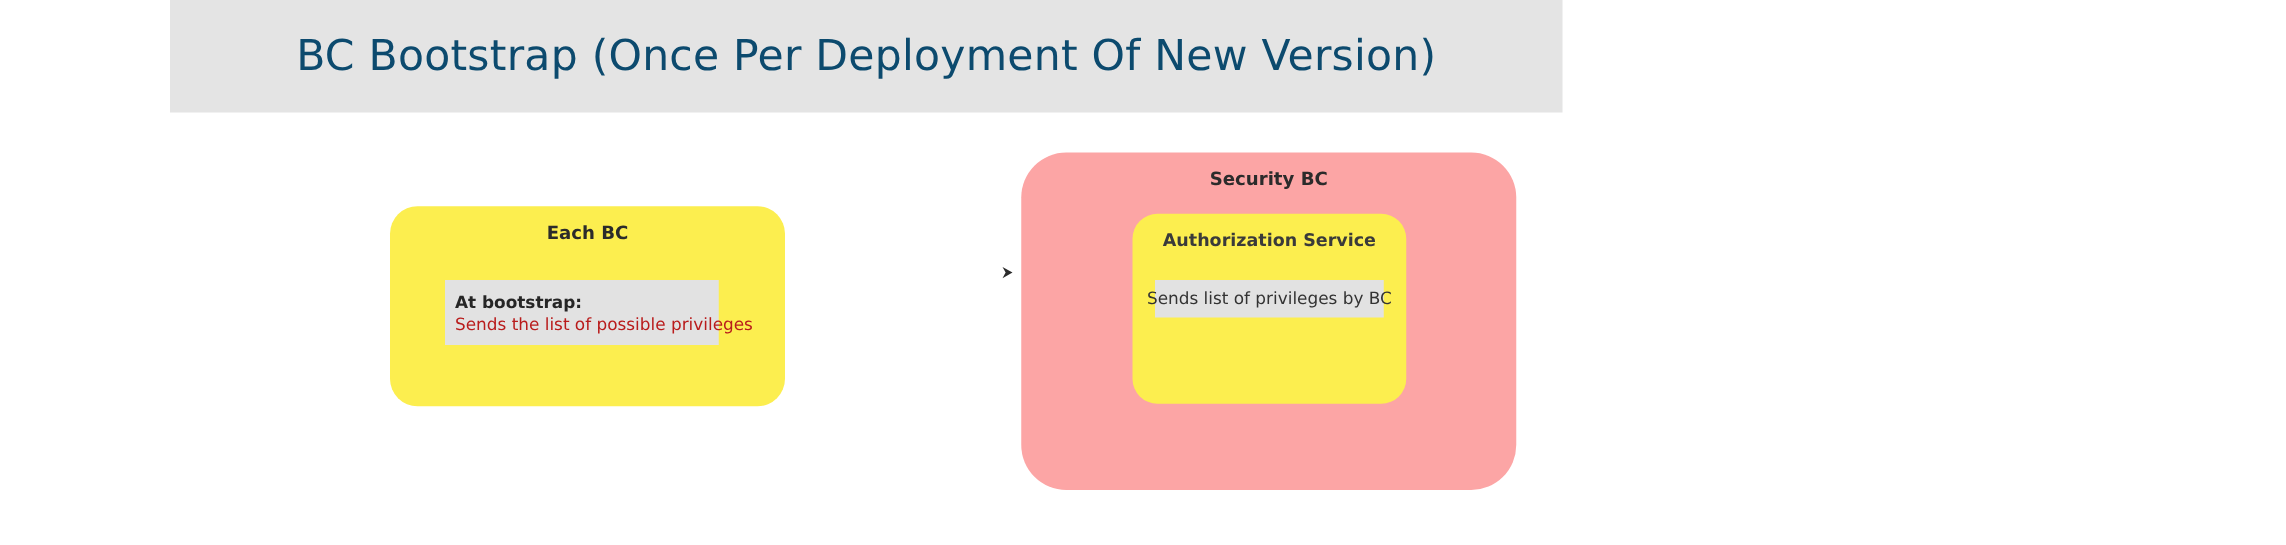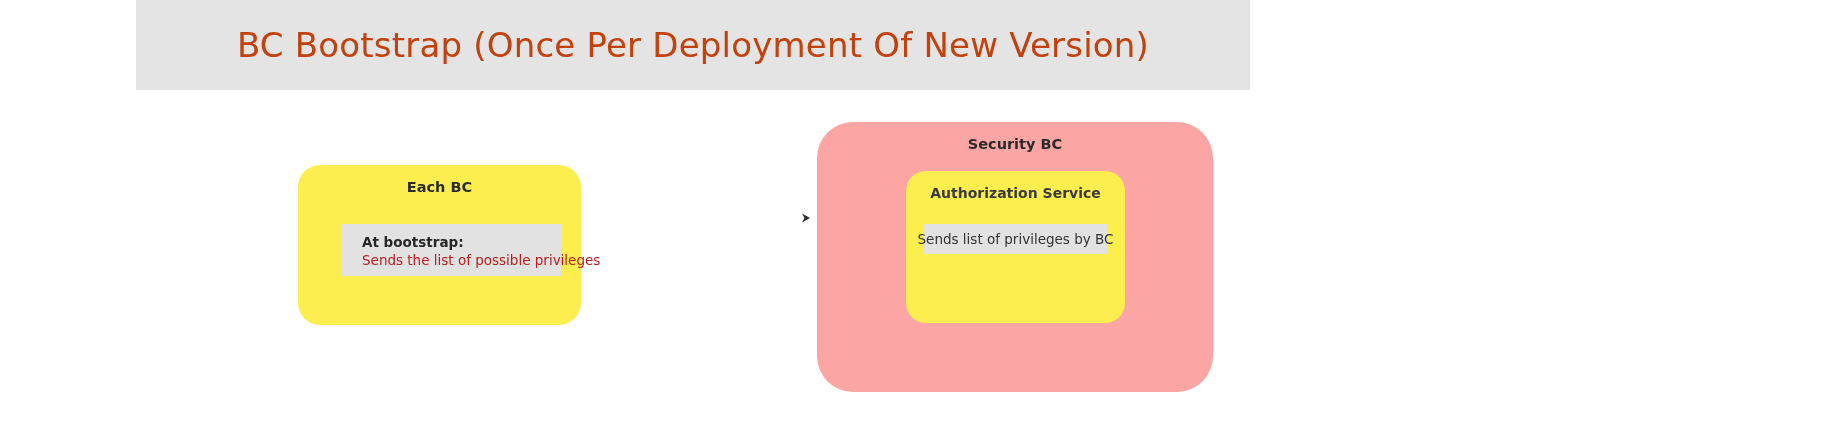--- a/index.html
+++ b/index.html
@@ -28,21 +28,21 @@
     width: 1114px;
     height: 90px;
     background: #e4e4e4;
     display: flex;
     align-items: center;
     justify-content: center;
   }
   .header-title {
     font-size: 34px;
     font-weight: 400;
-    color: #c2410c;
+    color: #0c4a6e;
     letter-spacing: 0.2px;
     white-space: nowrap;
     font-family: "DejaVu Sans", "Liberation Sans", sans-serif;
   }
 
   
   .node-box {
     position: absolute;
     box-sizing: border-box;
   }
@@ -50,39 +50,39 @@
     position: absolute;
     left: 0;
     right: 0;
     text-align: center;
     color: #2b2b2b;
     white-space: nowrap;
   }
 
   
   .each-bc-box {
-    left: 298px;
+    left: 312px;
     top: 165px;
-    width: 283px;
+    width: 316px;
     height: 160px;
     background: #fcee4f;
     border-radius: 22px;
   }
   .each-bc-title {
     top: 14px;
     font-size: 14.5px;
     font-weight: bold;
   }
 
   
   .note-box {
     position: absolute;
     background: #e2e2e2;
     box-sizing: border-box;
-    padding: 10px 12px 11px 20px;
+    padding: 10px 12px 11px 8px;
   }
   .each-bc-note {
     left: 44px;
     top: 59px;
     width: 219px;
     height: 52px;
   }
   .note-strong {
     display: block;
     font-size: 13.5px;

